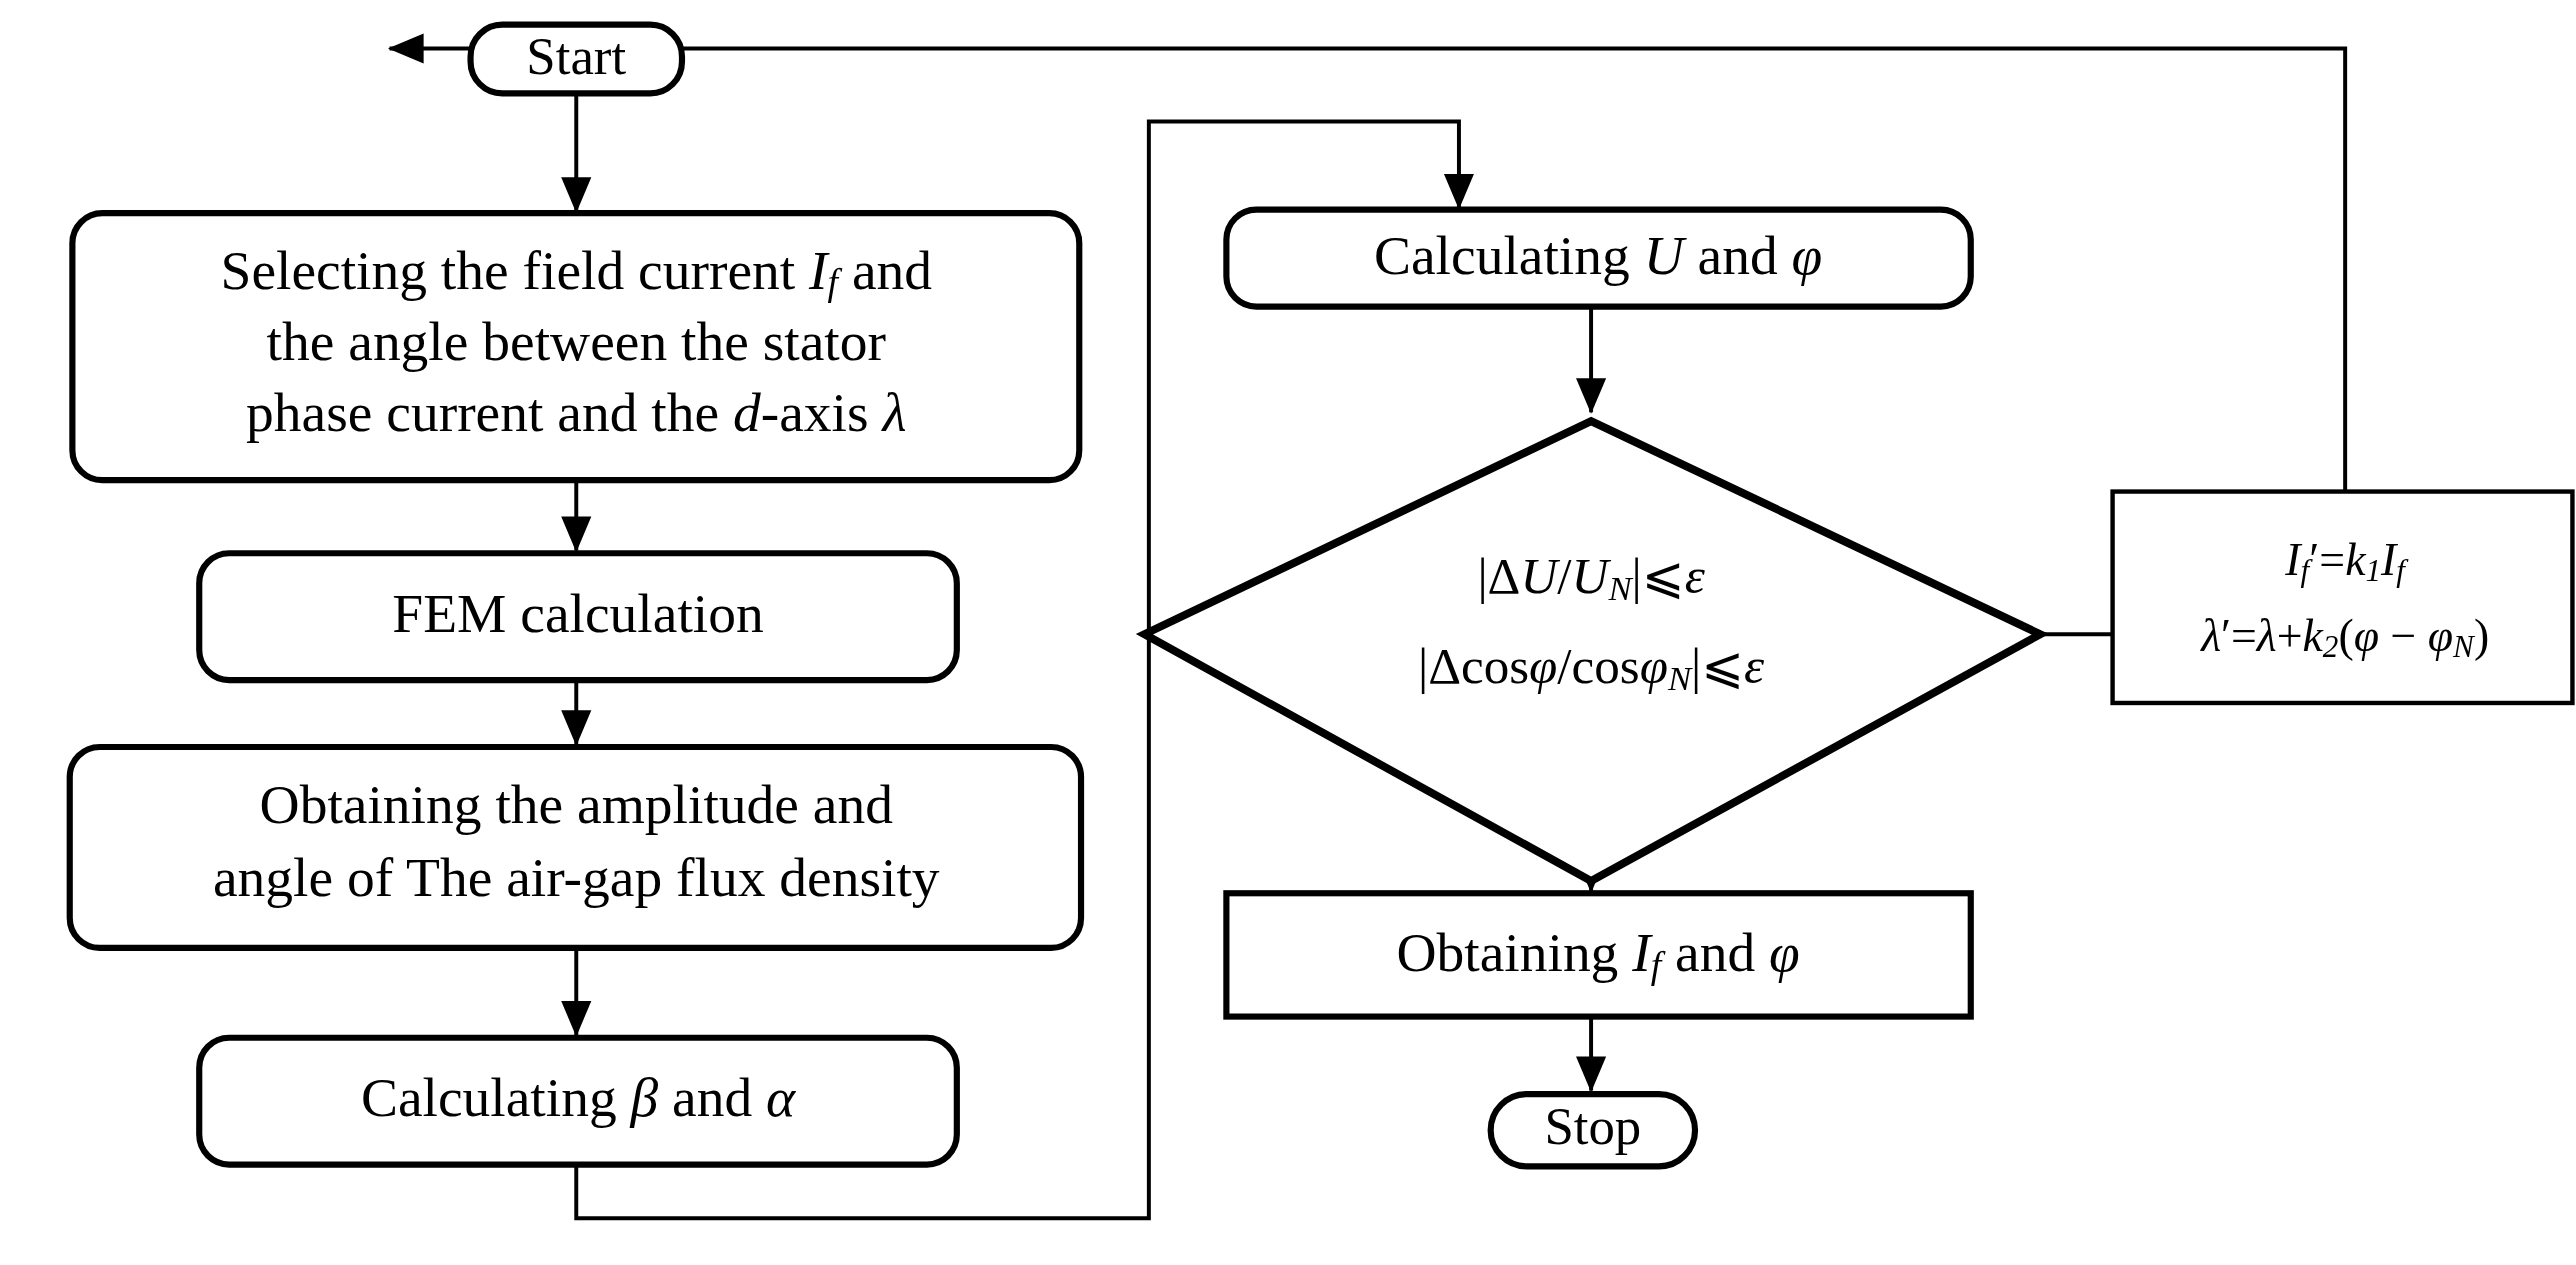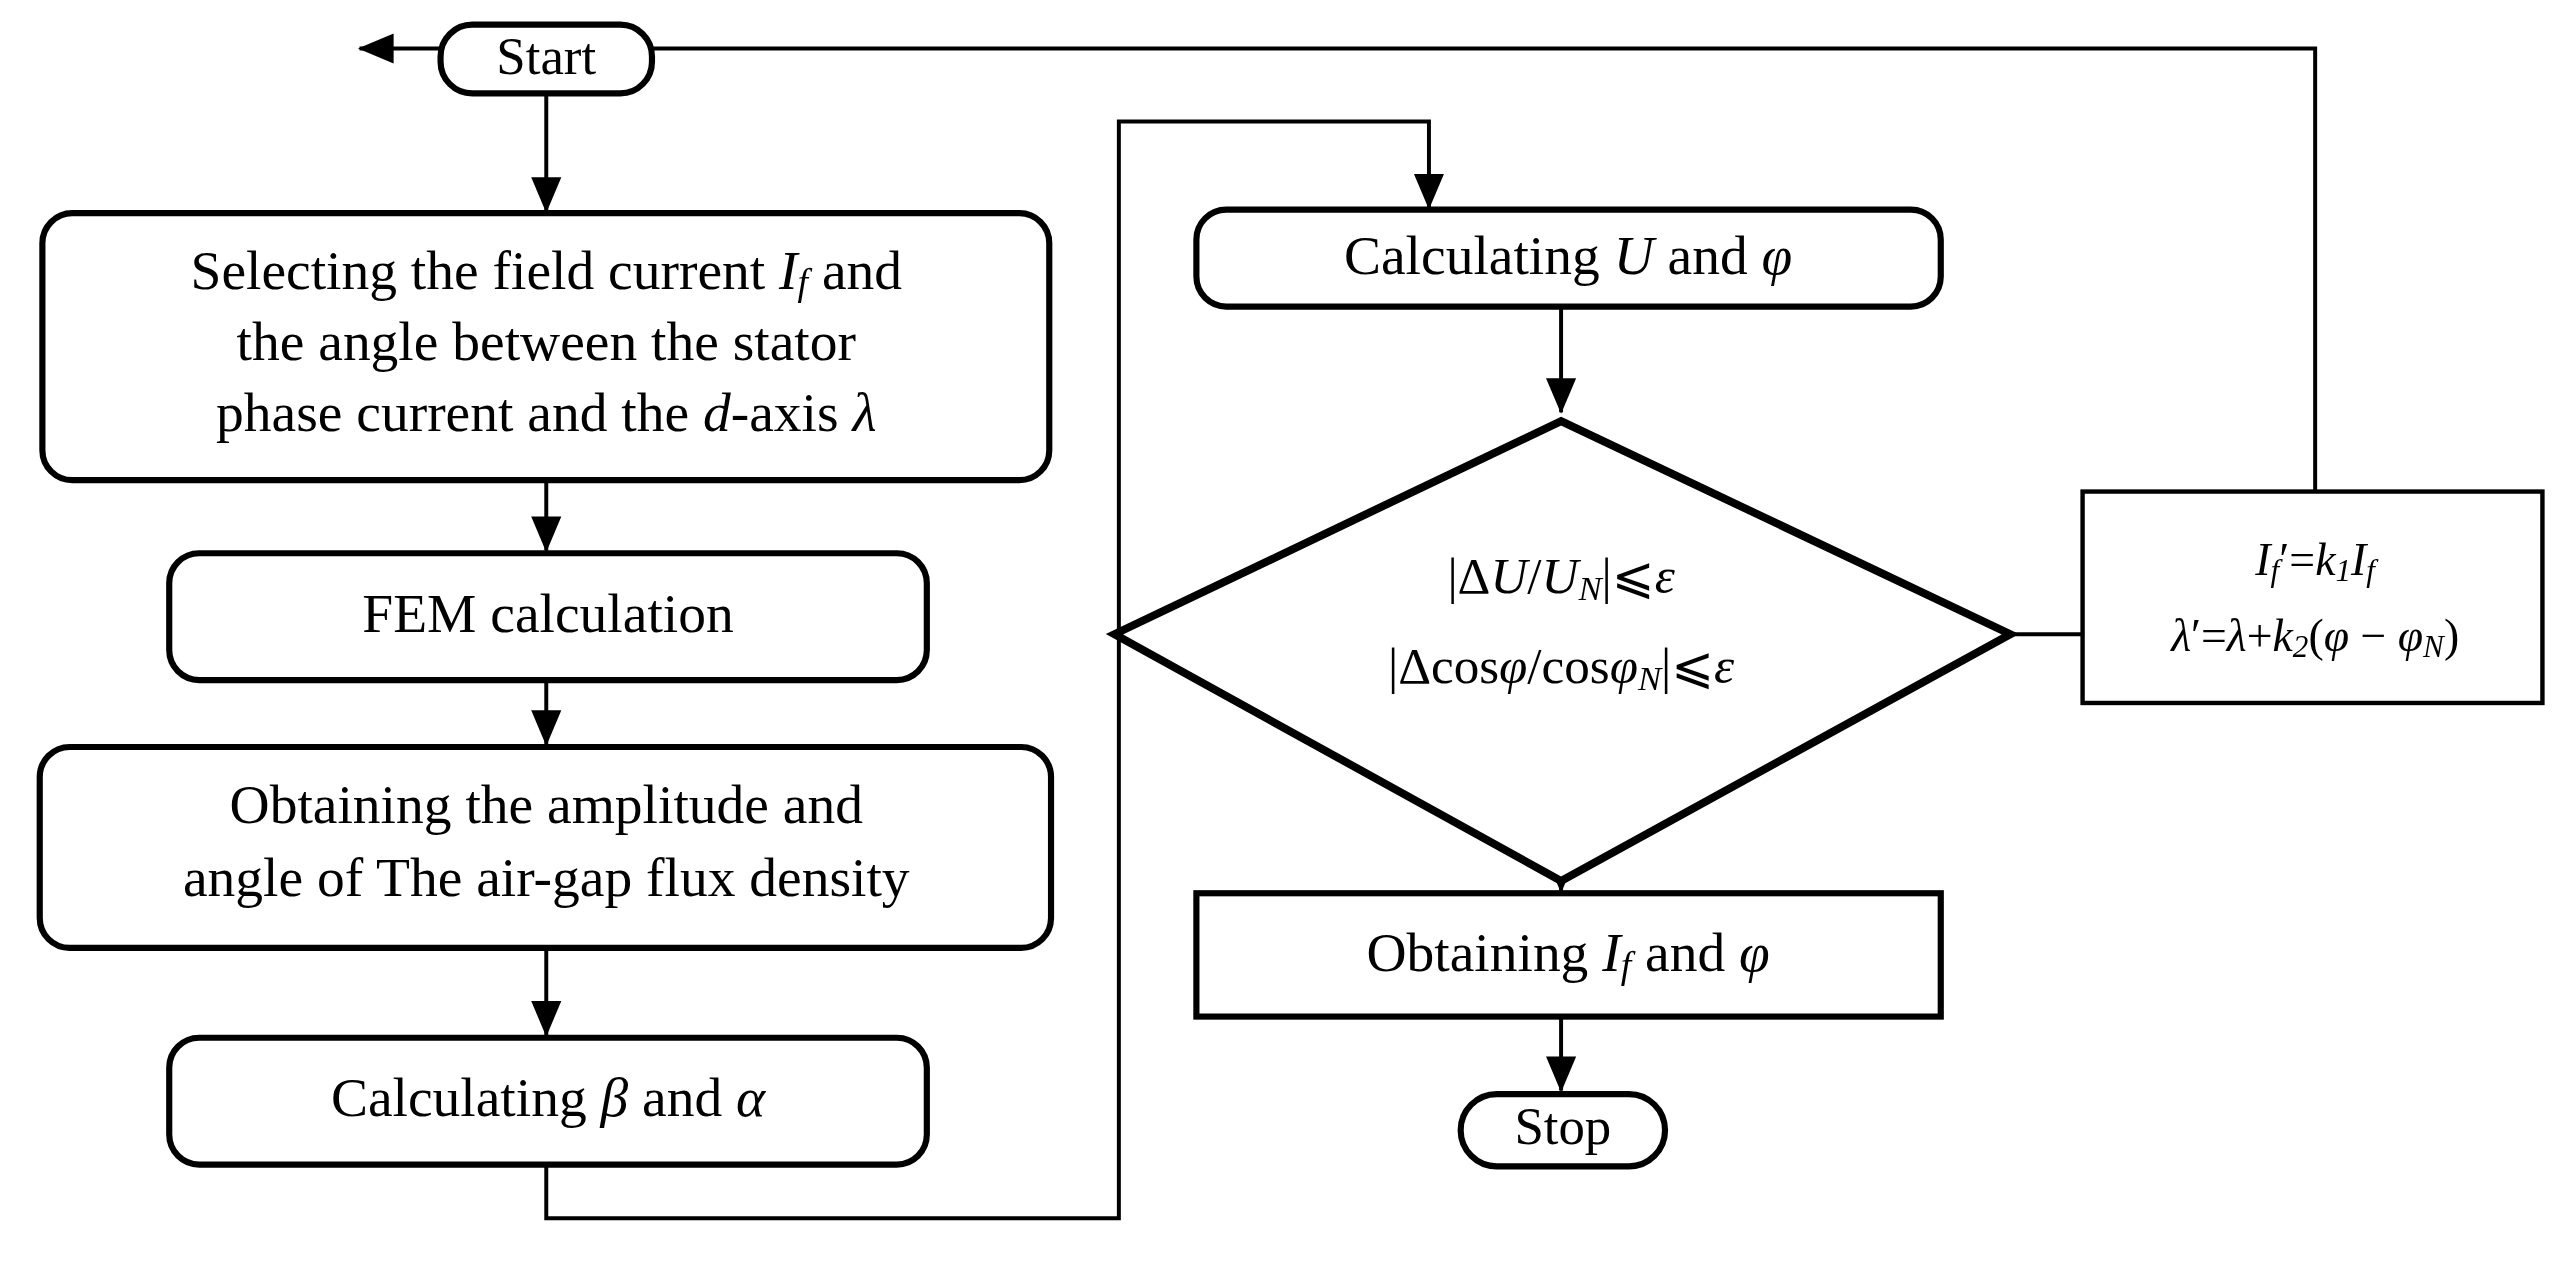--- a/index.html
+++ b/index.html
@@ -11,20 +11,21 @@
     width: 2576px;
     height: 1265px;
     overflow: hidden;
     font-family: "Liberation Serif", "DejaVu Serif", serif;
   }
   #flow-root {
     position: relative;
     width: 2102px;
     height: 1265px;
     background: #ffffff;
+    padding-left: 30px;
   }
   svg#flow-svg {
     display: block;
     width: 2576px;
     height: 1265px;
   }
   .node-shape {
     fill: #ffffff;
     stroke: #000000;
     stroke-width: 7;

